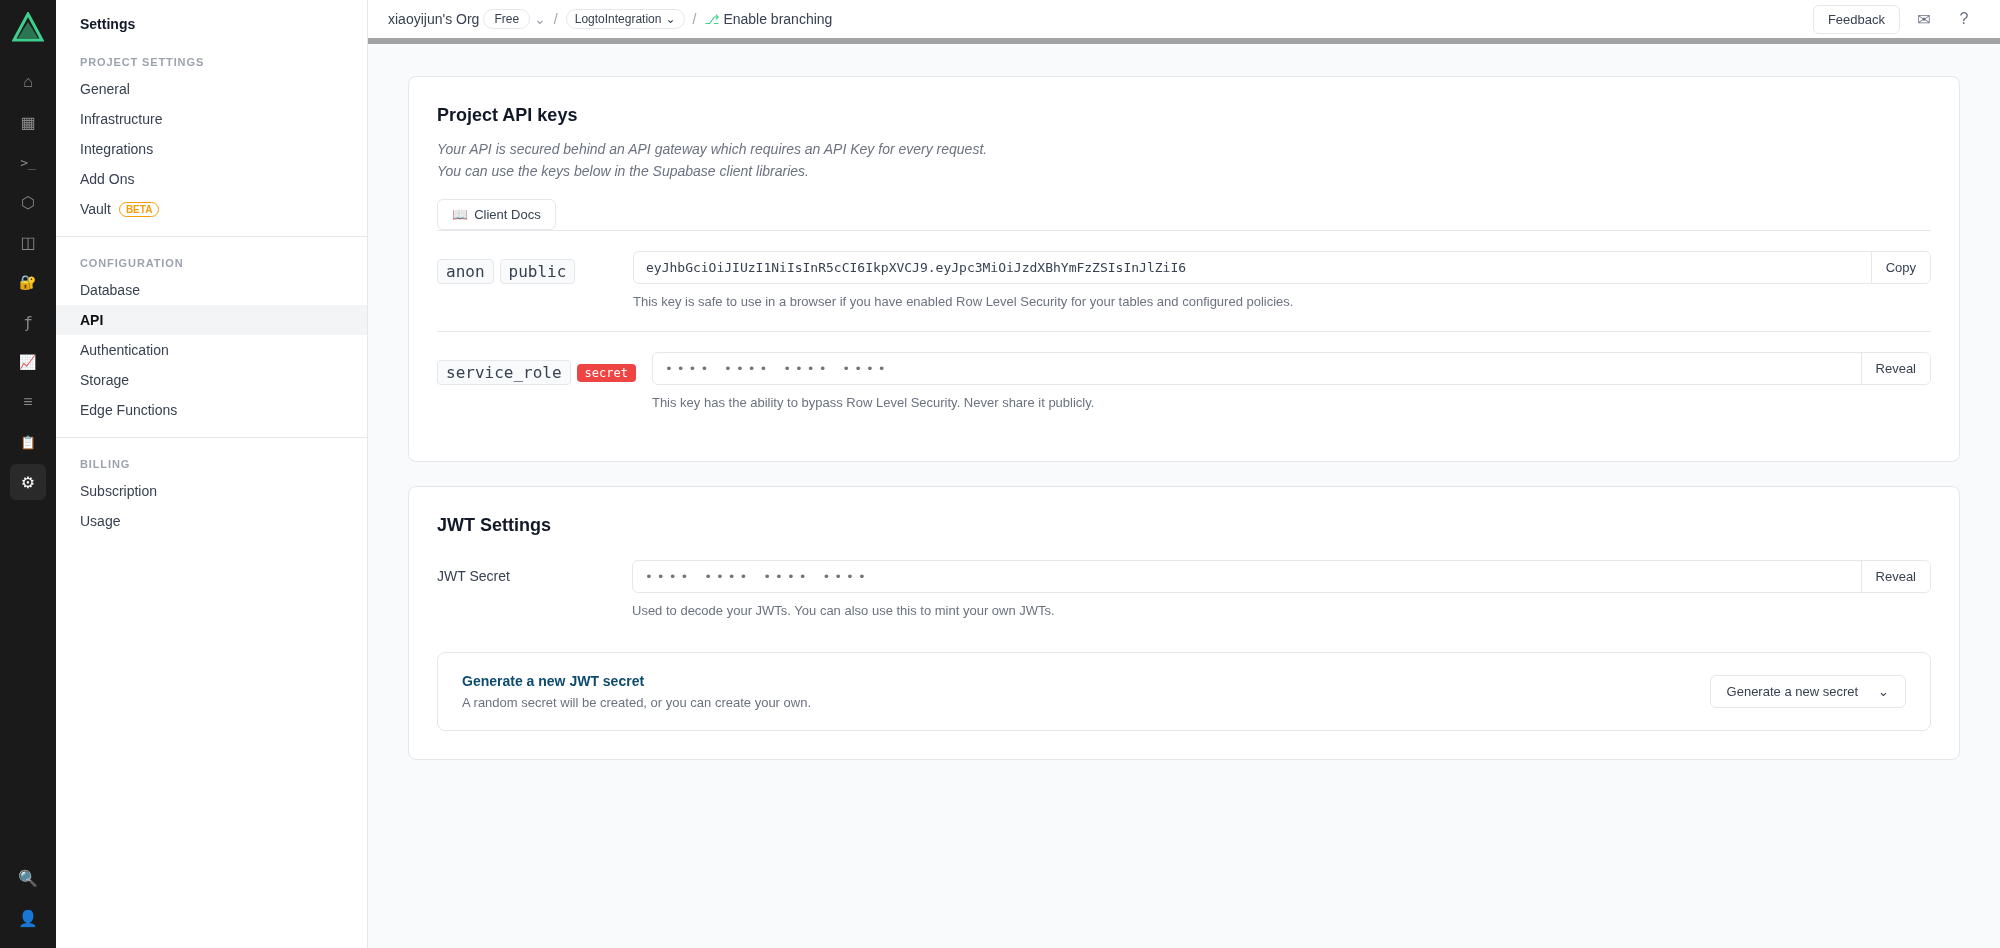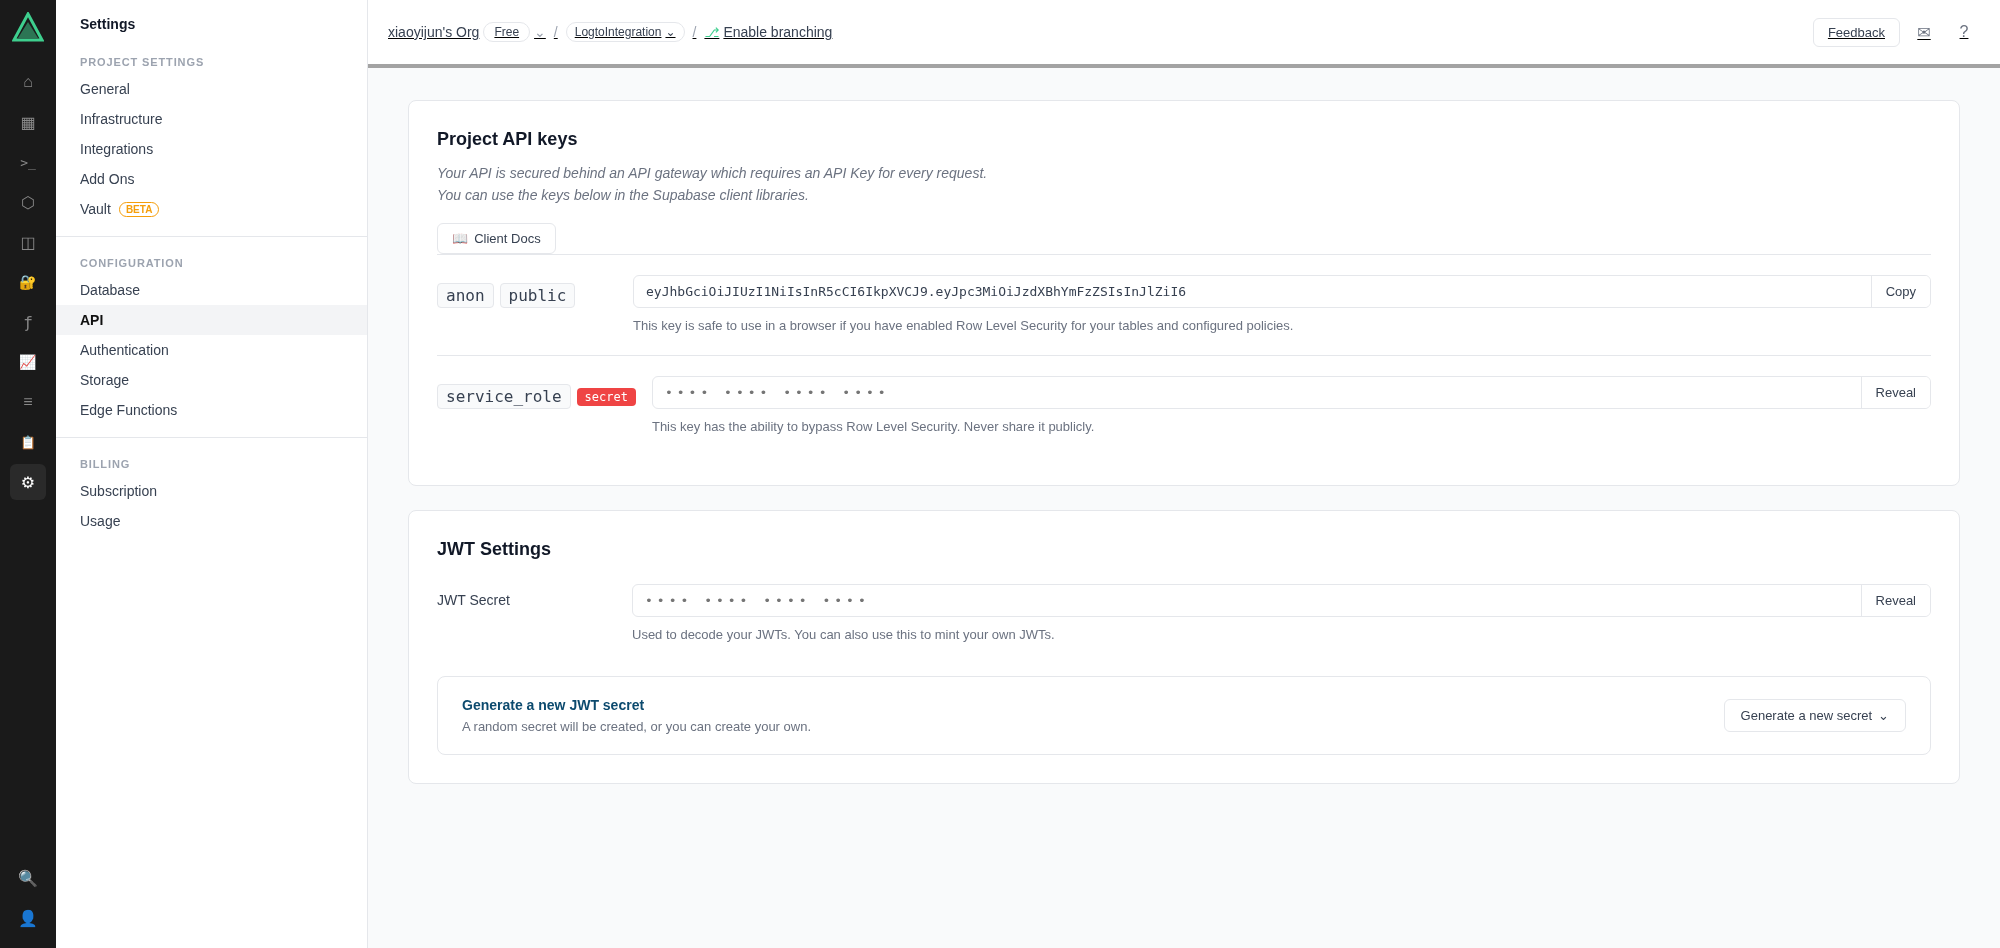--- a/index.html
+++ b/index.html
@@ -68,29 +68,28 @@
       color: #f59e0b;
     }
     .sidebar-divider {
       border: none;
       border-top: 1px solid #e5e7eb;
       margin: 12px 0;
     }
 
     
     .topbar {
-      height: 68px;
-      background: #fff;
-      border-bottom: 4px solid #a3a3a3;
+      height: 44px;
+      background: #fff;
+      border-bottom: 6px solid #a3a3a3;
       display: flex;
       align-items: center;
       padding: 0 20px;
       gap: 8px;
       flex-shrink: 0;
-      text-decoration: underline;
     }
     .topbar-breadcrumb {
       display: flex;
       align-items: center;
       gap: 8px;
       font-size: 14px;
       color: #374151;
       flex: 1;
     }
     .breadcrumb-item {
@@ -285,21 +284,21 @@
       color: #0c4a6e;
       margin-bottom: 6px;
     }
     .generate-box-text p {
       font-size: 13px;
       color: #6b7280;
     }
     .btn-generate {
       display: flex;
       align-items: center;
-      gap: 6px;
+      gap: 20px;
       padding: 8px 16px;
       border: 1px solid #e5e7eb;
       border-radius: 6px;
       font-size: 13px;
       background: #fff;
       cursor: pointer;
       color: #374151;
       white-space: nowrap;
     }
   </style>

